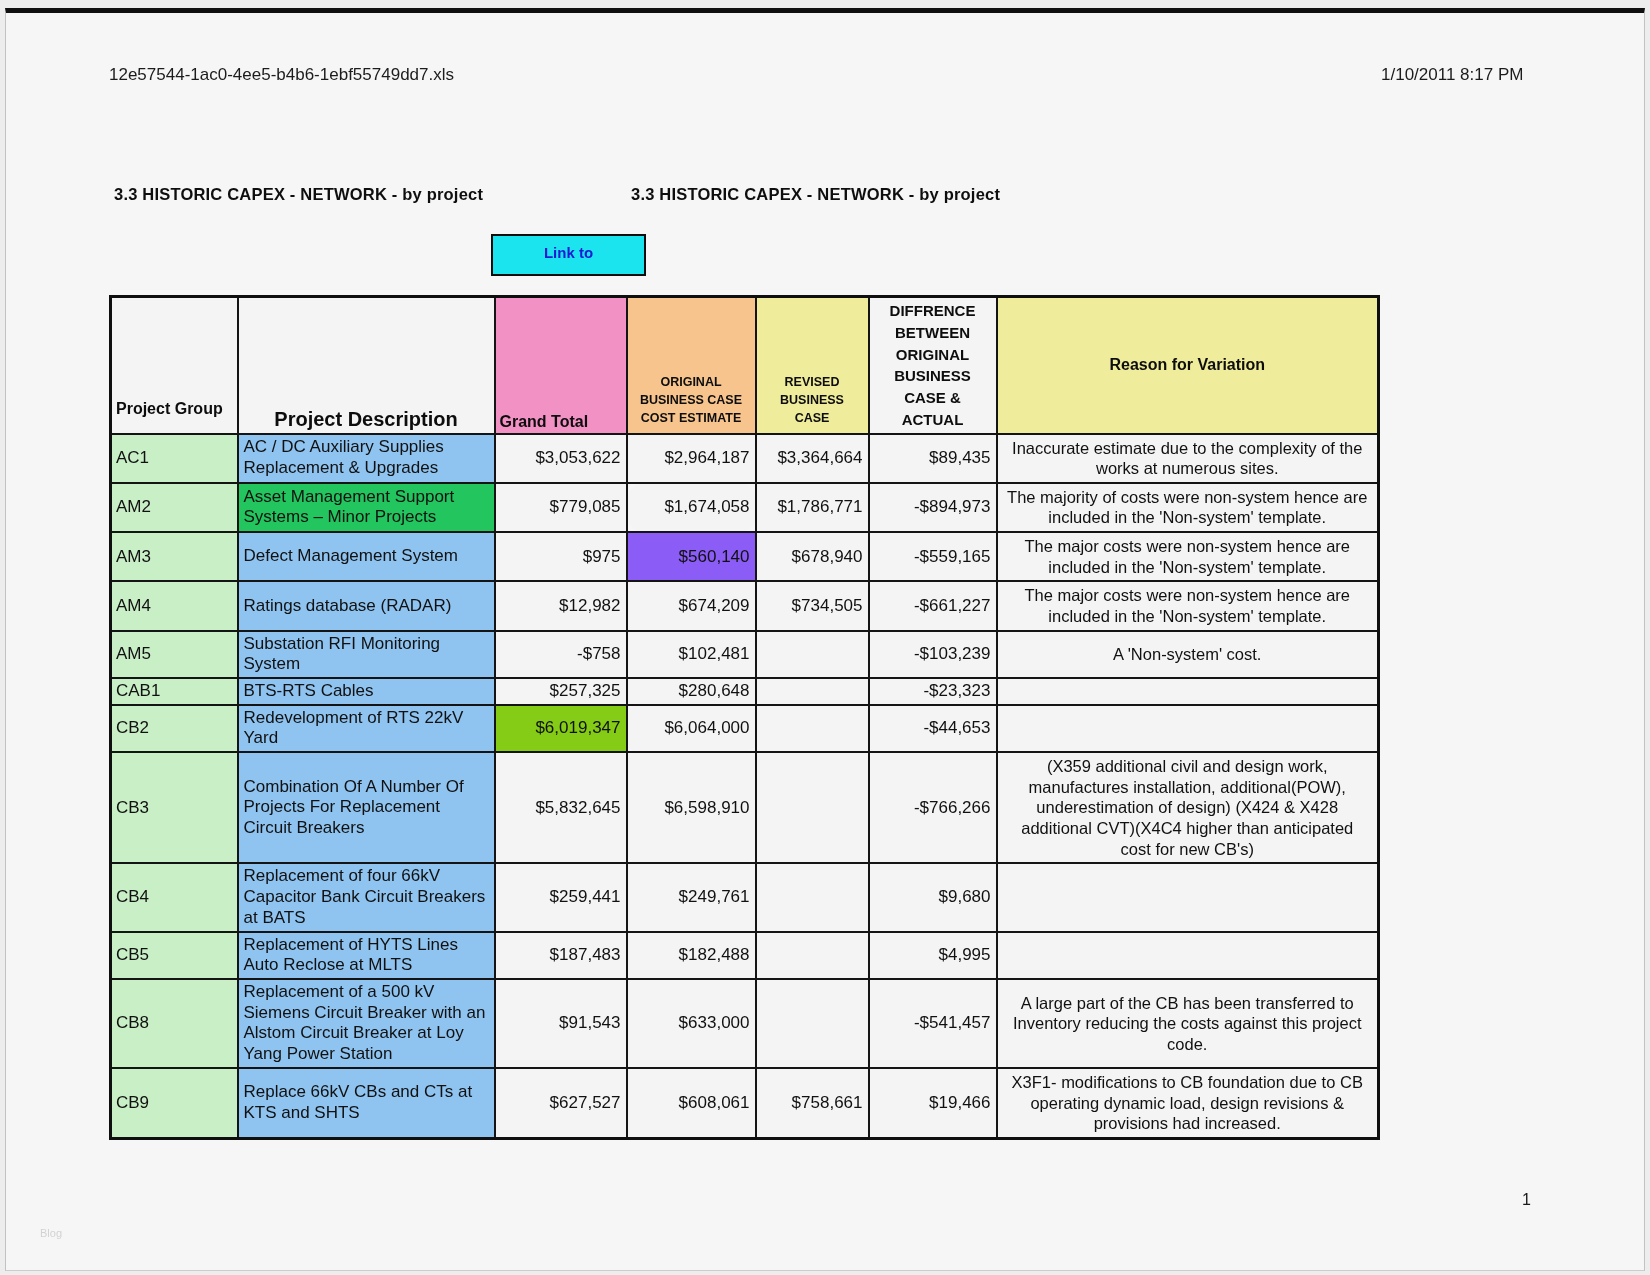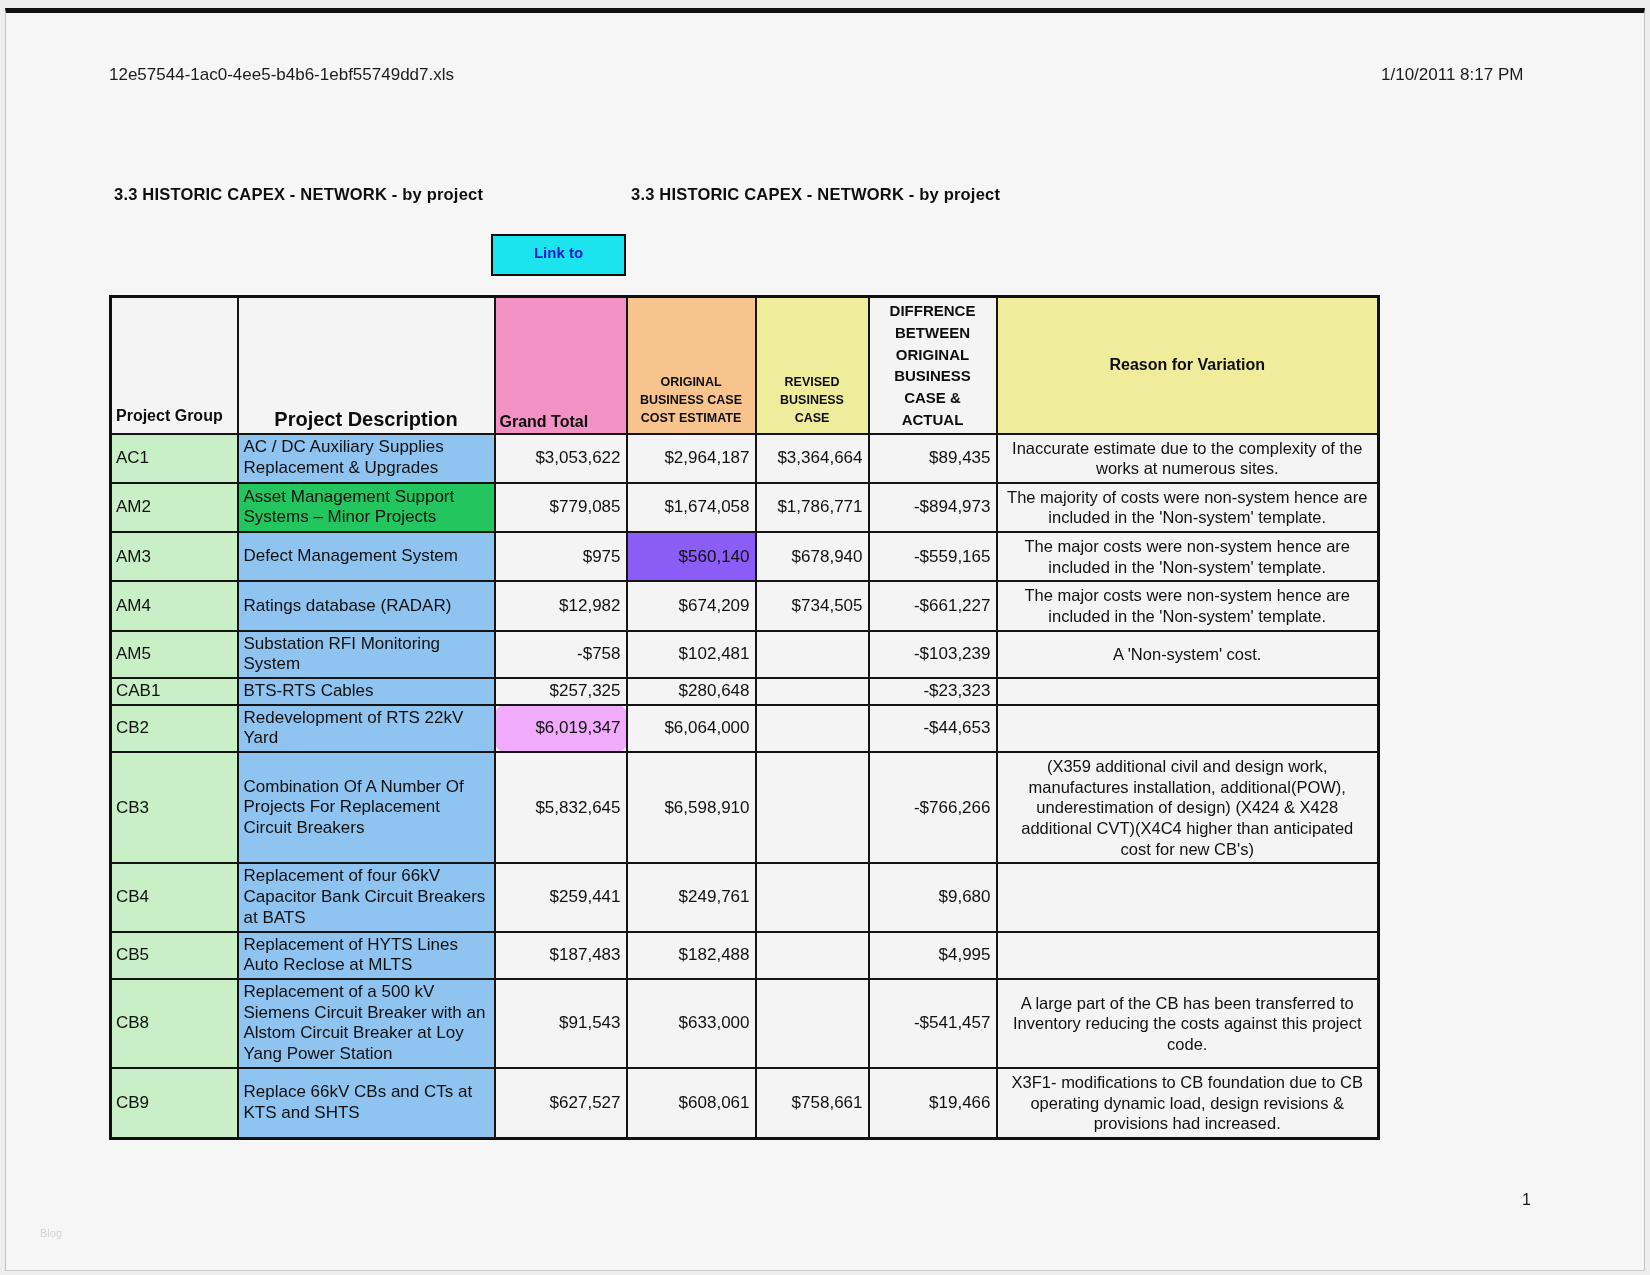--- a/index.html
+++ b/index.html
@@ -12,36 +12,36 @@
     border-left:1px solid #c2c2c2;
     border-right:1px solid #c2c2c2;
     border-bottom:1px solid #cccccc;
   }
   .filename { position:absolute; left:103px; top:52px; font-size:17px; color:#1c1c1c; }
   .timestamp { position:absolute; left:1375px; top:52px; font-size:17px; color:#1c1c1c; }
   .report-title { position:absolute; top:172px; font-size:16.5px; font-weight:bold; color:#0e0e0e; letter-spacing:0.2px; }
   .title-left { left:108px; }
   .title-right { left:625px; }
   .link-btn {
-    position:absolute; left:485px; top:221px; width:135px; height:42px;
+    position:absolute; left:485px; top:221px; width:155px; height:42px;
     border:2px solid #0d0d0d; overflow:hidden;
     text-align:center; cursor:pointer;
   }
   .link-btn .l1, .link-btn .l2 {
     display:block; font-size:15px; font-weight:bold; color:#1a1ad2; line-height:19px;
   }
   .link-btn .l1 { margin-top:7px; }
   .link-btn .l2 { margin-top:8px; }
 
   .table-wrap { position:absolute; left:103px; top:282px; width:1268px; }
   table { border-collapse:collapse; table-layout:fixed; width:1268px; border:3px solid #0f0f0f; }
   th, td { border:2px solid #141414; overflow:hidden; }
   thead tr { height:98px; }
   th { font-weight:bold; color:#0d0d0d; }
-  .h-group  { vertical-align:bottom; text-align:left;  font-size:16px; padding:0 2px 8px 4px; }
+  .h-group  { vertical-align:bottom; text-align:left;  font-size:16px; padding:0 2px 15px 4px; }
   .h-desc   { vertical-align:bottom; font-size:20px; padding:0 2px 2px 2px; }
   .h-gt     { vertical-align:bottom; text-align:left;  font-size:16px; padding:0 2px 2px 4px; }
   .h-orig   { vertical-align:bottom; text-align:center; font-size:12.5px; line-height:1.45; padding:0 4px 5px 4px; }
   .h-rev    { vertical-align:bottom; text-align:center; font-size:12.5px; line-height:1.45; padding:10px 10px 5px 10px; }
   .h-diff   { vertical-align:middle; text-align:center; font-size:15px; line-height:1.45; padding:2px 6px; }
   .h-reason { vertical-align:middle; text-align:center; font-size:16px; }
 
   td { font-size:17px; color:#111; vertical-align:middle; }
   .c-group  { text-align:left; padding:2px 2px 2px 4px; }
   .c-desc   { text-align:left; padding:2px 3px 2px 5px; line-height:1.22; }
@@ -141,21 +141,21 @@
     <td class="c-desc" style="background-color: rgb(143, 195, 240);">BTS-RTS Cables</td>
     <td class="c-num" style="background-color: rgb(244, 244, 244);">$257,325</td>
     <td class="c-num" style="background-color: rgb(244, 244, 244);">$280,648</td>
     <td class="c-num" style="background-color: rgb(244, 244, 244);"></td>
     <td class="c-num" style="background-color: rgb(244, 244, 244);">-$23,323</td>
     <td class="c-reason" style="background-color: rgb(244, 244, 244);"></td>
   </tr>
             <tr>
     <td class="c-group" style="background-color: rgb(201, 239, 199);">CB2</td>
     <td class="c-desc" style="background-color: rgb(143, 195, 240);">Redevelopment of RTS 22kV Yard</td>
-    <td class="c-num" style="background-color: #f0abfc; border-radius: 10px;">$6,019,347</td>
+    <td class="c-num" style="background-color: #84cc16;">$6,019,347</td>
     <td class="c-num" style="background-color: rgb(244, 244, 244); border-radius: 11px;">$6,064,000</td>
     <td class="c-num" style="background-color: rgb(244, 244, 244);"></td>
     <td class="c-num" style="background-color: rgb(244, 244, 244);">-$44,653</td>
     <td class="c-reason" style="background-color: rgb(244, 244, 244);"></td>
   </tr>
             <tr>
     <td class="c-group" style="background-color: rgb(201, 239, 199);">CB3</td>
     <td class="c-desc" style="background-color: rgb(143, 195, 240);">Combination Of A Number Of Projects For Replacement Circuit Breakers</td>
     <td class="c-num" style="background-color: rgb(244, 244, 244);">$5,832,645</td>
     <td class="c-num" style="background-color: rgb(244, 244, 244); border-radius: 12px;">$6,598,910</td>

